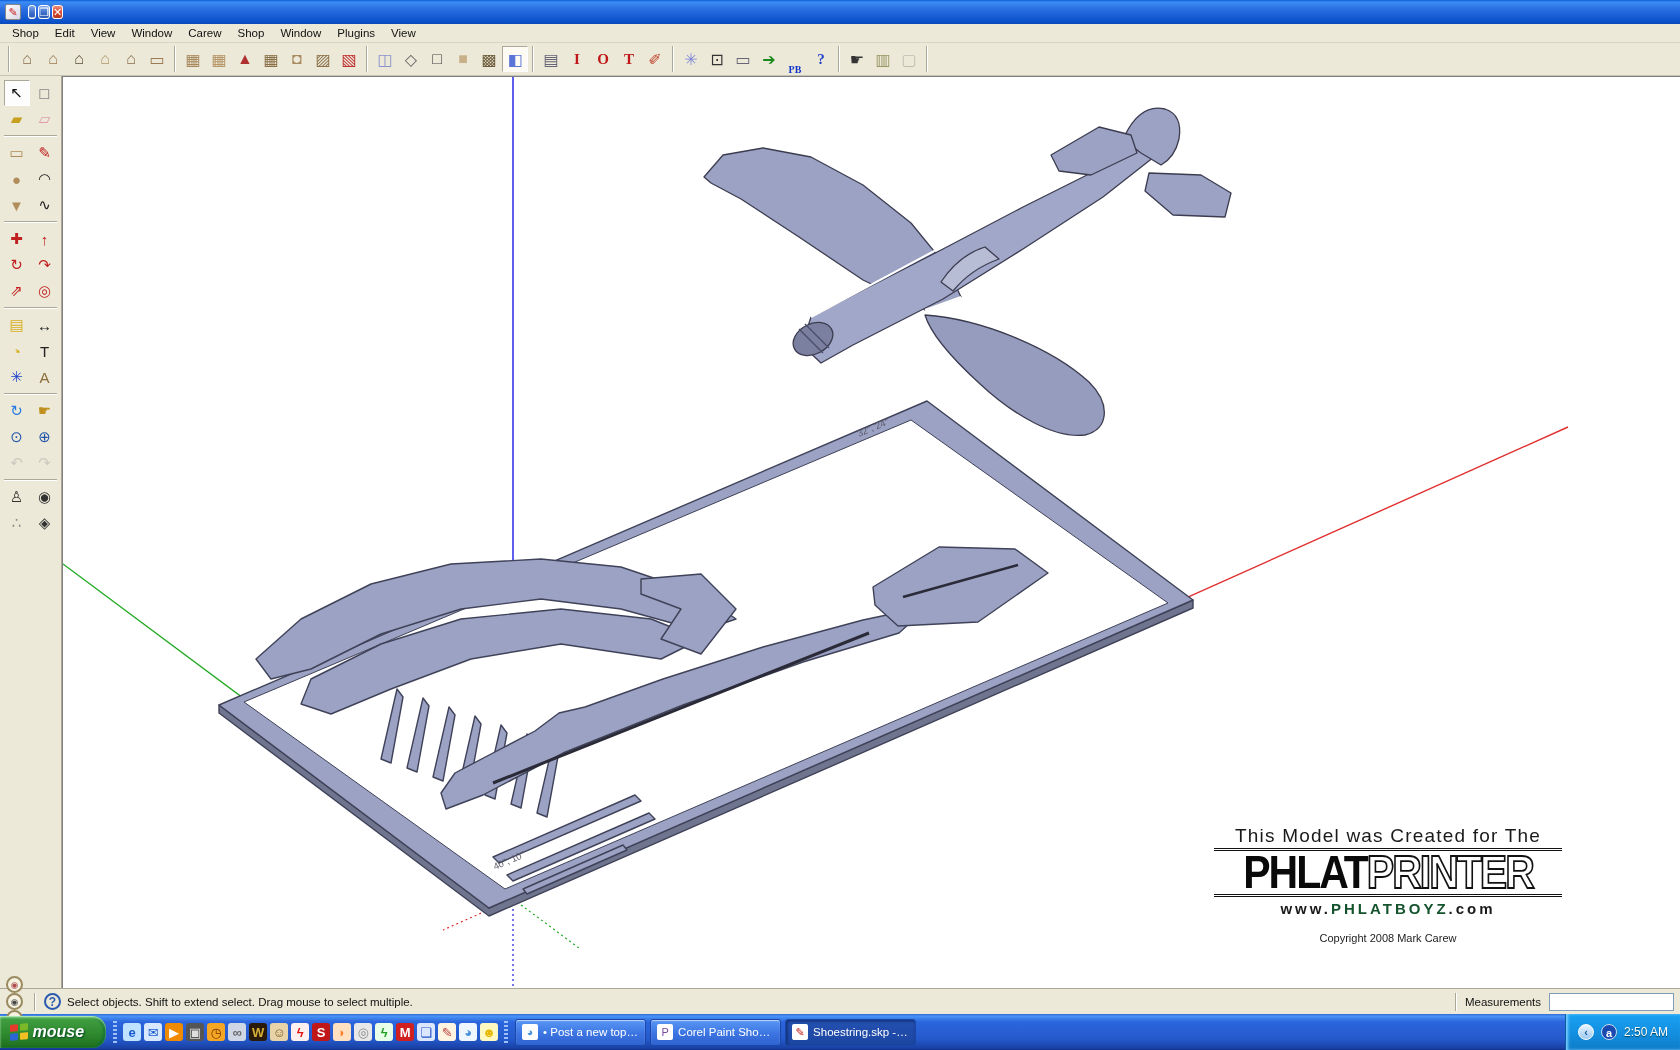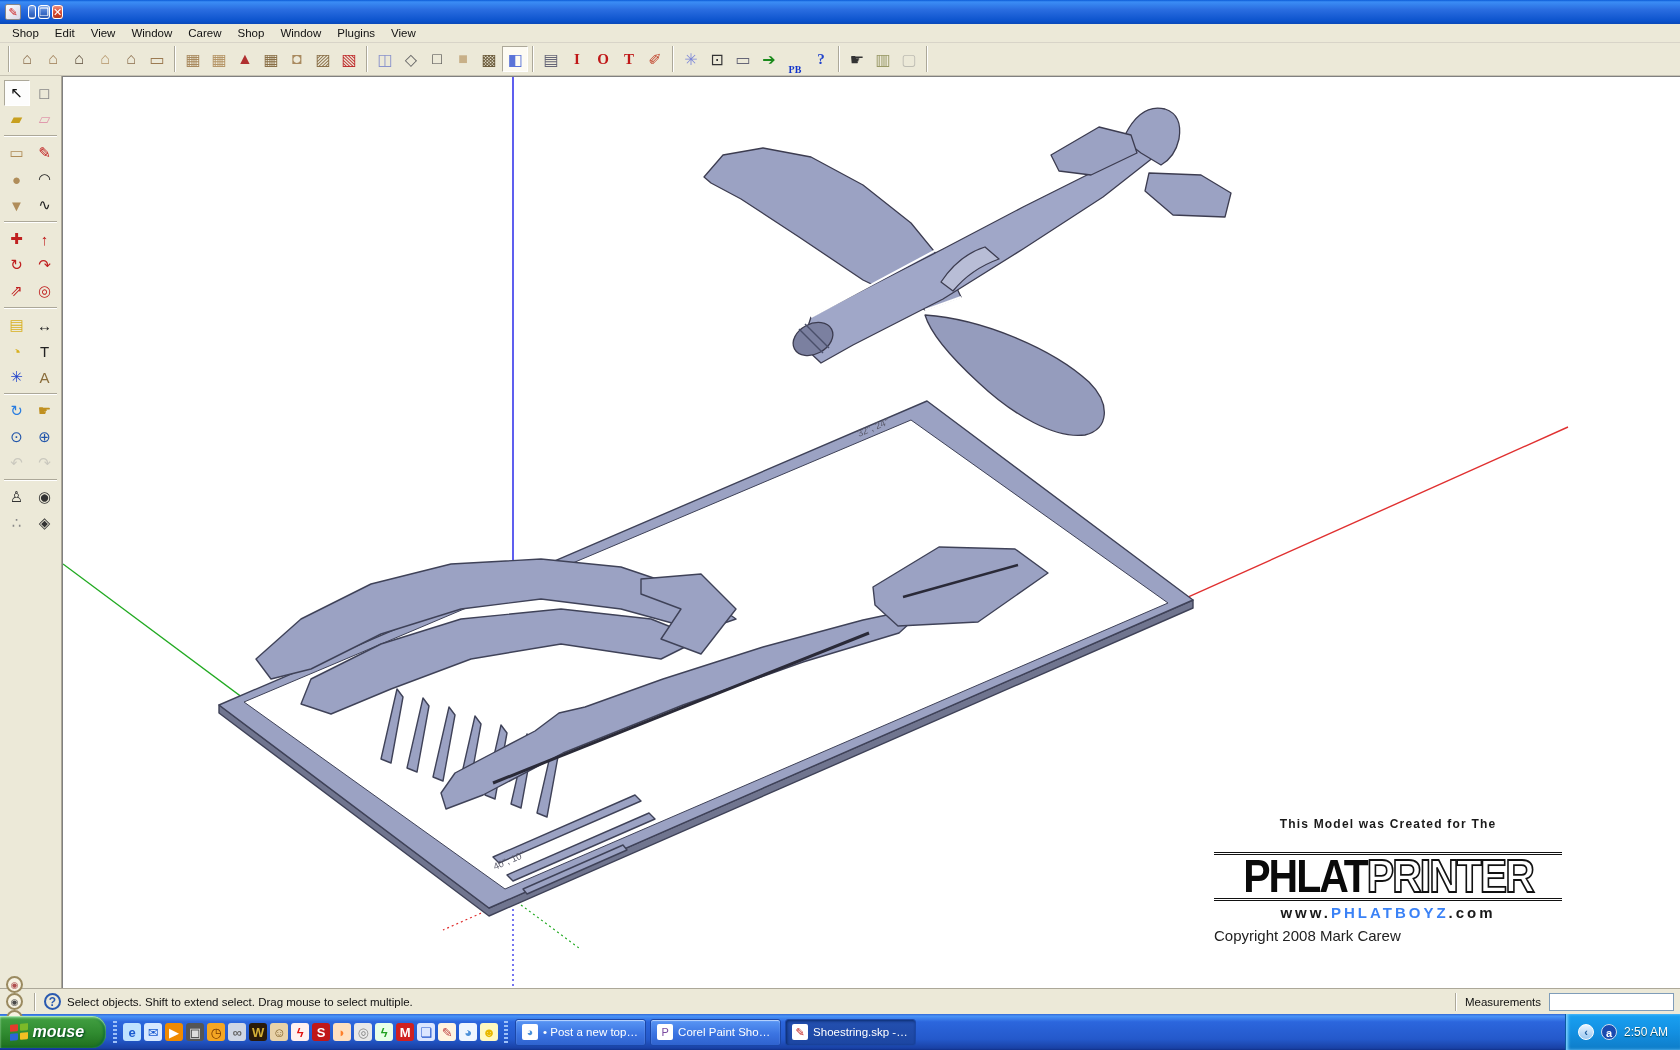--- a/index.html
+++ b/index.html
@@ -43,29 +43,29 @@
   .rail-btn.pressed{border-color:#aca899 #fff #fff #aca899;background:#fdfdfd;}
   .rail-btn.disabled{opacity:.4;}
   .rail-sep{height:2px;border-top:1px solid #aca899;border-bottom:1px solid #fff;margin:3px 4px;}
 
   .viewport{flex:1;position:relative;background:#fff;border-left:1px solid #808080;
     border-top:1px solid #808080;overflow:hidden;}
   .viewport svg{position:absolute;left:0;top:0;}
 
   
   .watermark{position:absolute;right:118px;bottom:44px;width:348px;text-align:center;color:#1a1a1a;}
-  .wm-line1{font-size:12px;letter-spacing:1.2px;margin-bottom:21px;text-align:center;font-weight:bold;}
+  .wm-line1{font-size:19px;letter-spacing:1.2px;margin-bottom:1px;text-align:center;}
   .wm-rule{height:3px;border-top:1.5px solid #111;border-bottom:1.5px solid #111;}
   .wm-logo{font-size:41px;font-weight:bold;letter-spacing:-2px;line-height:1.05;
     transform:scaleY(1.12);white-space:nowrap;}
   .wm-logo .solid{color:#0a0a0a;}
   .wm-logo .outline{color:#fff;-webkit-text-stroke:1.6px #111;text-shadow:0 0 1px #111;}
   .wm-url{font-size:15px;font-weight:bold;letter-spacing:3px;margin-top:3px;}
-  .wm-url .brand{color:#3b82f6;}
-  .wm-copy{font-size:15px;color:#222;text-align:left;margin-top:6px;}
+  .wm-url .brand{color:#14532d;}
+  .wm-copy{font-size:11px;color:#222;text-align:center;margin-top:15px;}
 
   
   .statusbar{height:26px;background:#ece9d8;border-top:1px solid #aca899;display:flex;
     align-items:center;padding:0 6px;font-size:11.5px;color:#111;}
   .st-circle{width:17px;height:17px;border-radius:50%;border:2px solid #9a8a60;background:#f6f2e2;
     margin-right:3px;display:flex;align-items:center;justify-content:center;font-size:9px;}
   .st-sep{width:2px;height:18px;border-left:1px solid #aca899;border-right:1px solid #fff;margin:0 8px;}
   .st-help{width:17px;height:17px;border-radius:50%;border:2px solid #2a5ab0;color:#2a5ab0;
     font-weight:bold;font-size:12px;display:flex;align-items:center;justify-content:center;margin-right:6px;}
   .st-right{margin-left:auto;display:flex;align-items:center;}

